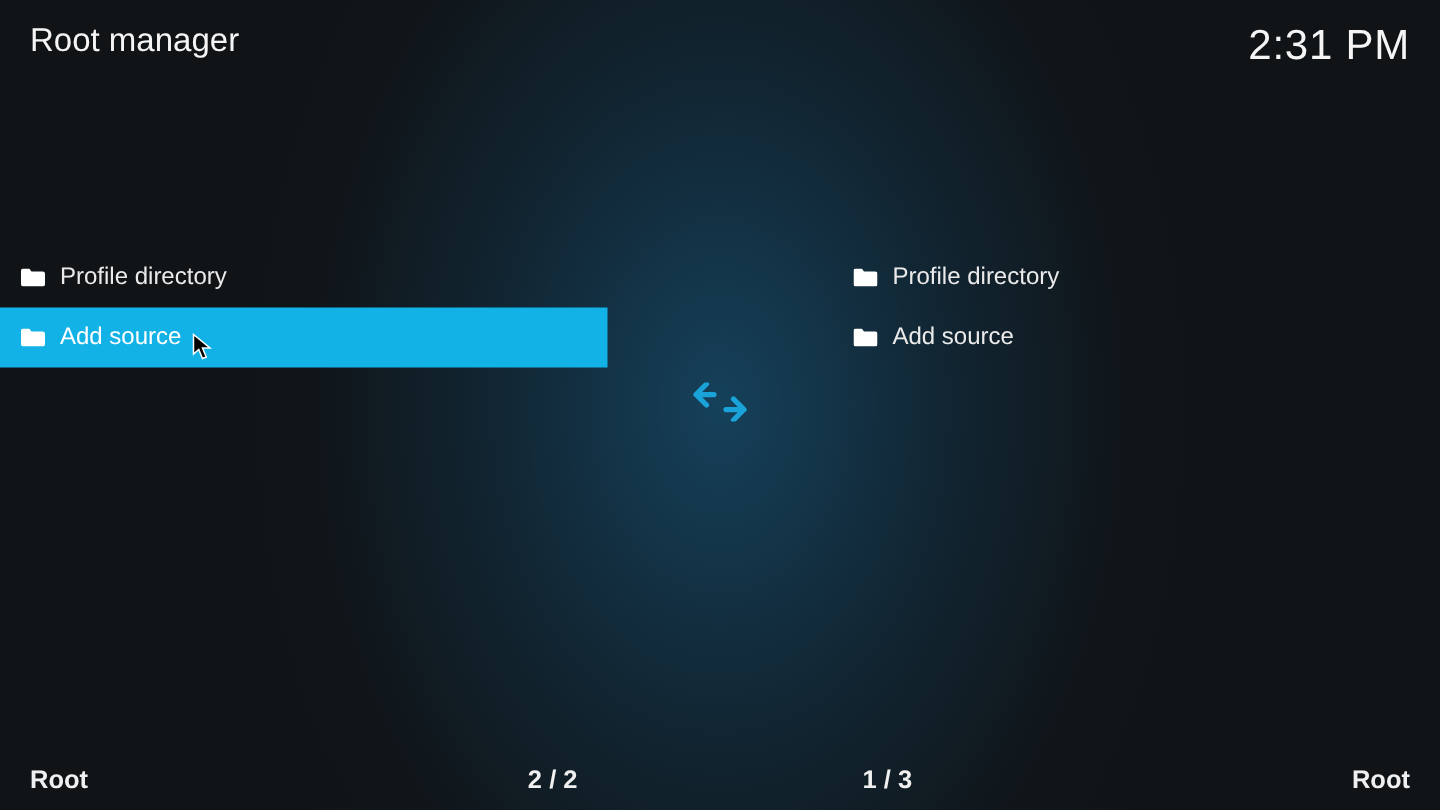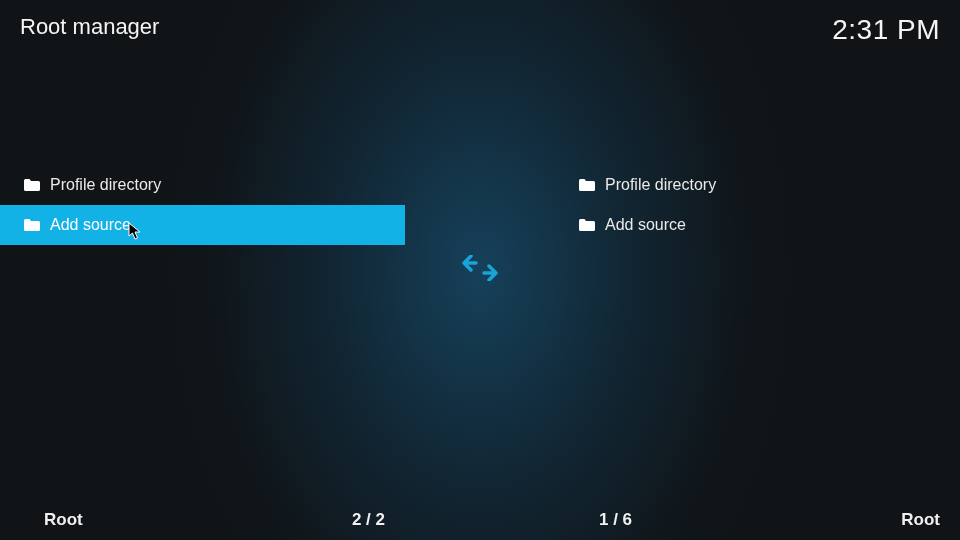--- a/index.html
+++ b/index.html
@@ -53,21 +53,21 @@
       display: flex;
       align-items: flex-start;
       justify-content: center;
       padding-top: 90px;
     }
     .list-item {
       height: 40px;
       display: flex;
       align-items: center;
       gap: 10px;
-      padding-left: 24px;
+      padding-left: 14px;
       font-size: 16px;
       color: #eaeaea;
       cursor: pointer;
     }
     .list-item.highlight {
       background: #12b2e7;
       color: #fff;
     }
     .folder-icon {
       display: inline-flex;
@@ -84,21 +84,20 @@
     }
     .footer-pane {
       flex: 1;
       display: flex;
       justify-content: space-between;
       align-items: center;
       padding: 0 20px;
       font-size: 17px;
       font-weight: 600;
       color: #f0f0f0;
-      margin-left: 24px;
     }
     .footer-center {
       flex: 0 0 150px;
     }
     .footer-count {
       font-weight: 700;
     }
     .cursor {
       position: absolute;
       top: 222px;
@@ -166,21 +165,21 @@
   </div>
 </div>
 
 <div class="footer">
   <div class="footer-pane">
     <span>Root</span>
     <span class="footer-count">2 / 2</span>
   </div>
   <div class="footer-center"></div>
   <div class="footer-pane">
-    <span class="footer-count">1 / 6</span>
+    <span class="footer-count">1 / 3</span>
     <span>Root</span>
   </div>
 </div>
 
 <div class="cursor">
   <svg width="14" height="18" viewBox="0 0 14 18">
     <path d="M1 1 L1 14 L4.5 11 L7 17 L9.5 16 L7 10 L12 10 Z" fill="#000" stroke="#fff" stroke-width="1"></path>
   </svg>
 </div>
 

